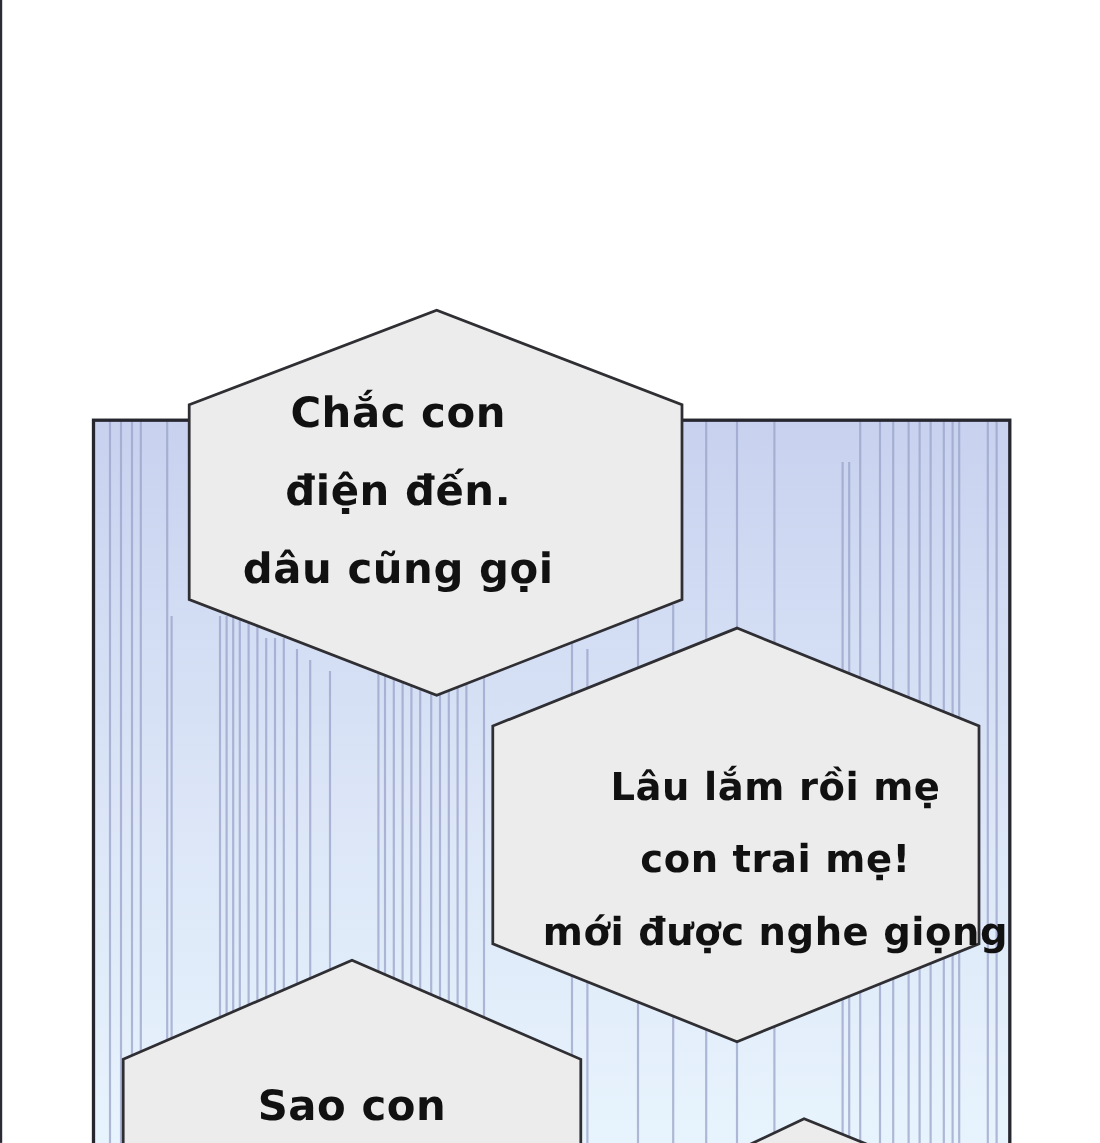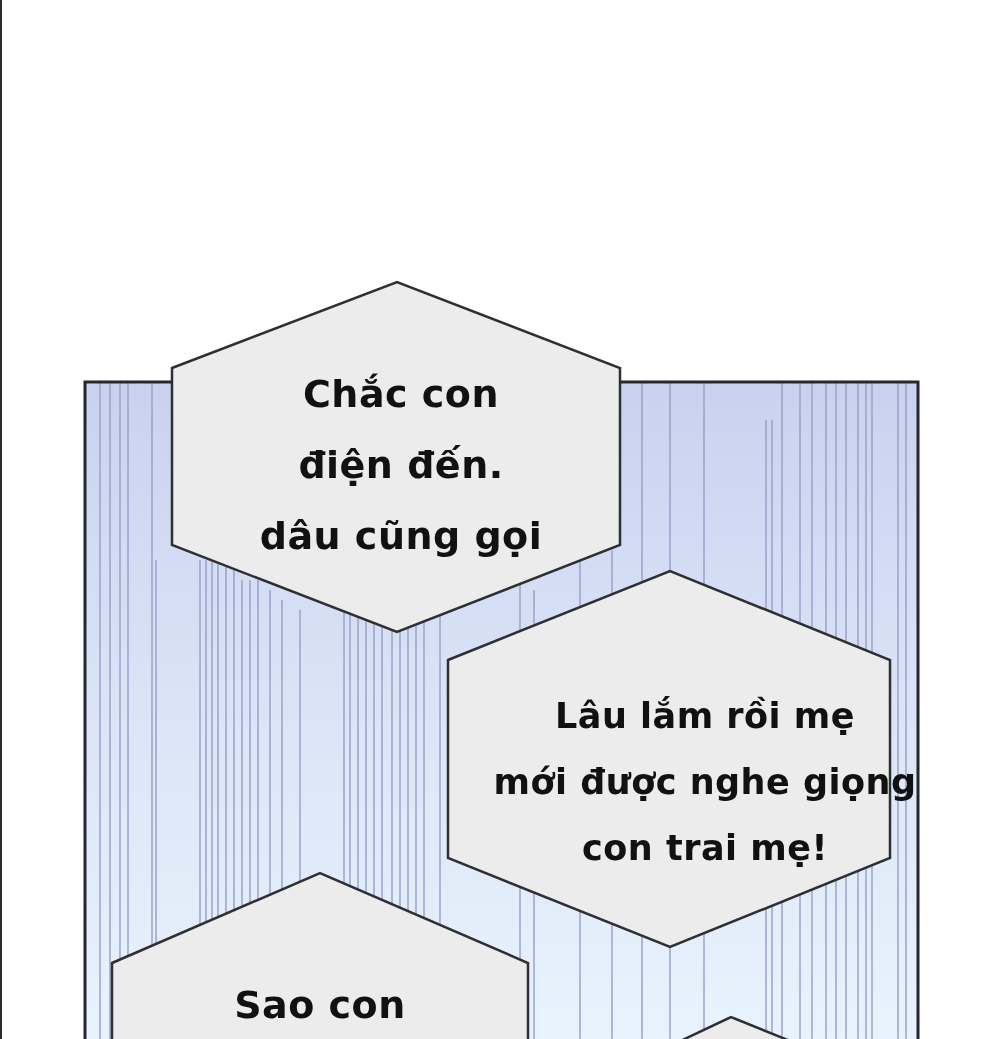--- a/index.html
+++ b/index.html
@@ -17,21 +17,21 @@
     position: absolute;
     text-align: center;
     font-family: "DejaVu Sans", sans-serif;
     font-weight: bold;
     color: #111111;
     font-size: 38px;
     line-height: 71px;
     letter-spacing: 0.5px;
     white-space: nowrap;
   }
-  #t1 { left: 172px; width: 380px; top: 359px; padding-left: 39px; }
+  #t1 { left: 172px; width: 380px; top: 340px; }
   #t2 { left: 448px; width: 514px; top: 683px; font-size: 35px; line-height: 66px; }
   #t3 { left: 112px; width: 416px; top: 970px; }
 </style>
 </head>
 <body>
 
 <div class="page-edge"></div>
 
 <svg class="scene" width="1000" height="1039" viewBox="0 0 1000 1039" xmlns="http://www.w3.org/2000/svg">
   <defs>
@@ -111,19 +111,19 @@
 </svg>
 
 <div id="t1" class="bubble-text">
   <div>Chắc con</div>
   <div>điện đến.</div>
   <div>dâu cũng gọi</div>
 </div>
 
 <div id="t2" class="bubble-text">
   <div>Lâu lắm rồi mẹ</div>
+  <div>con trai mẹ!</div>
   <div>mới được nghe giọng</div>
-  <div>con trai mẹ!</div>
 </div>
 
 <div id="t3" class="bubble-text">
   <div>Sao con</div>
 </div>
 
 </body></html>

